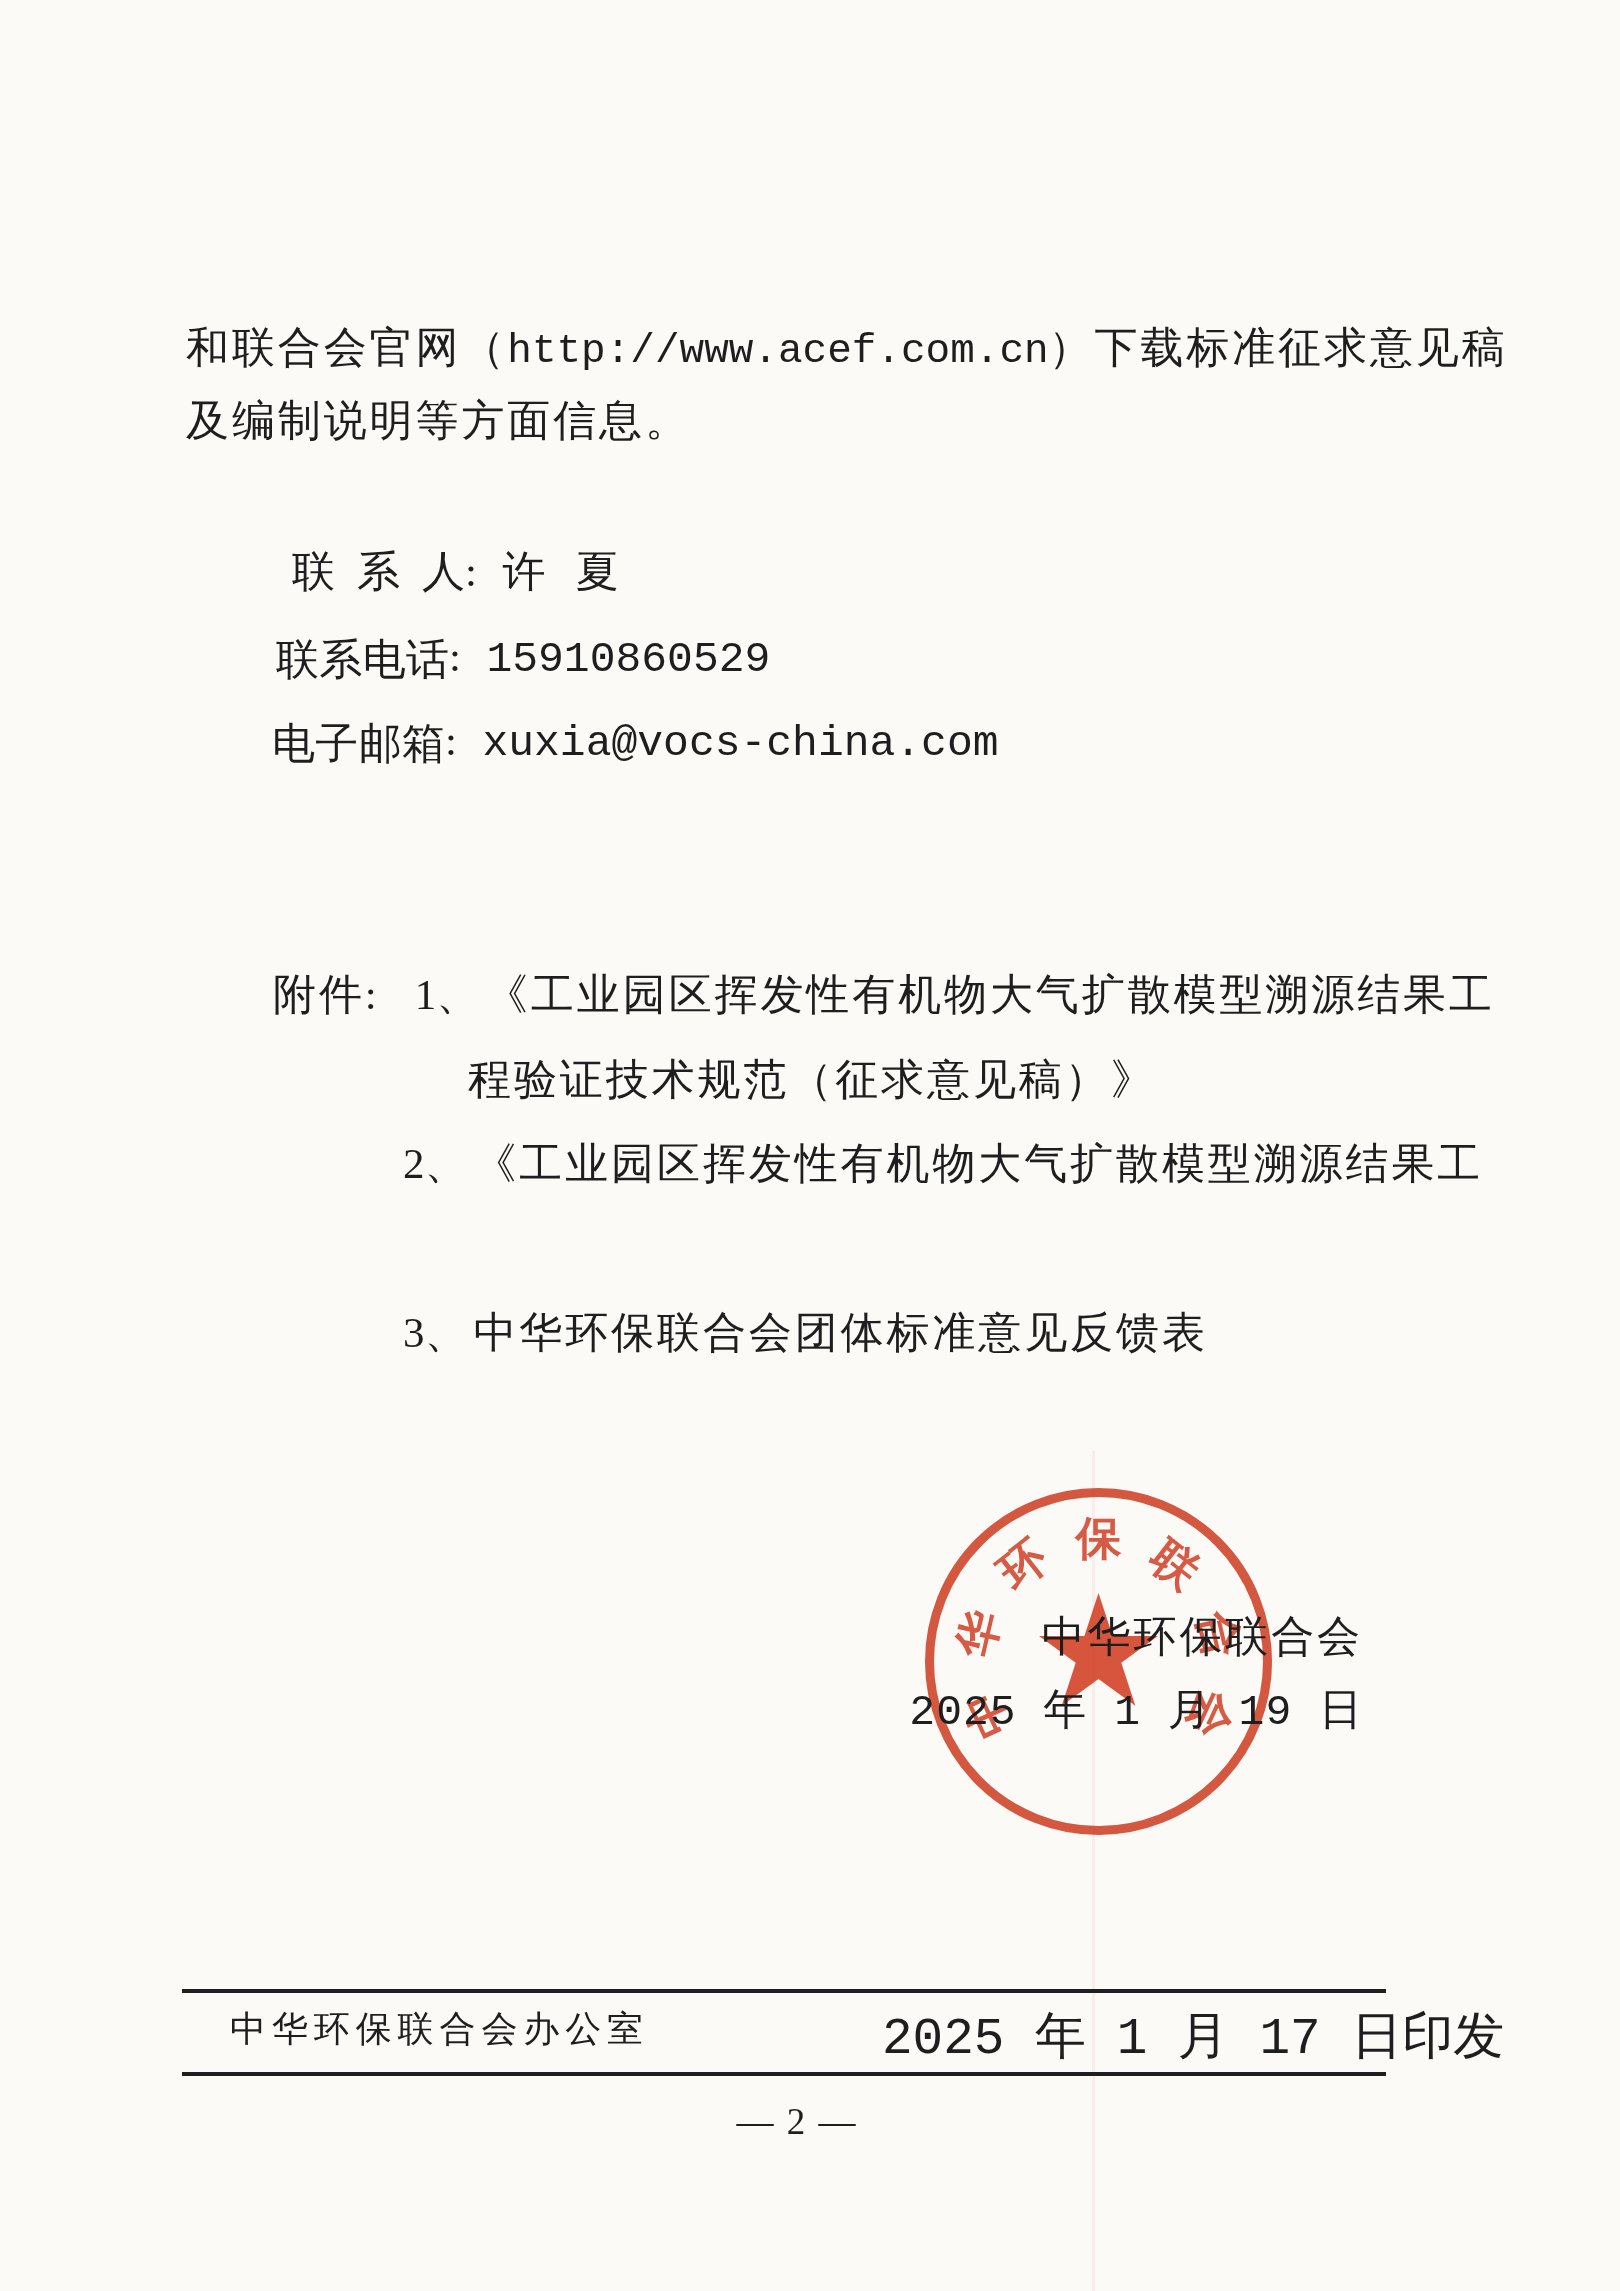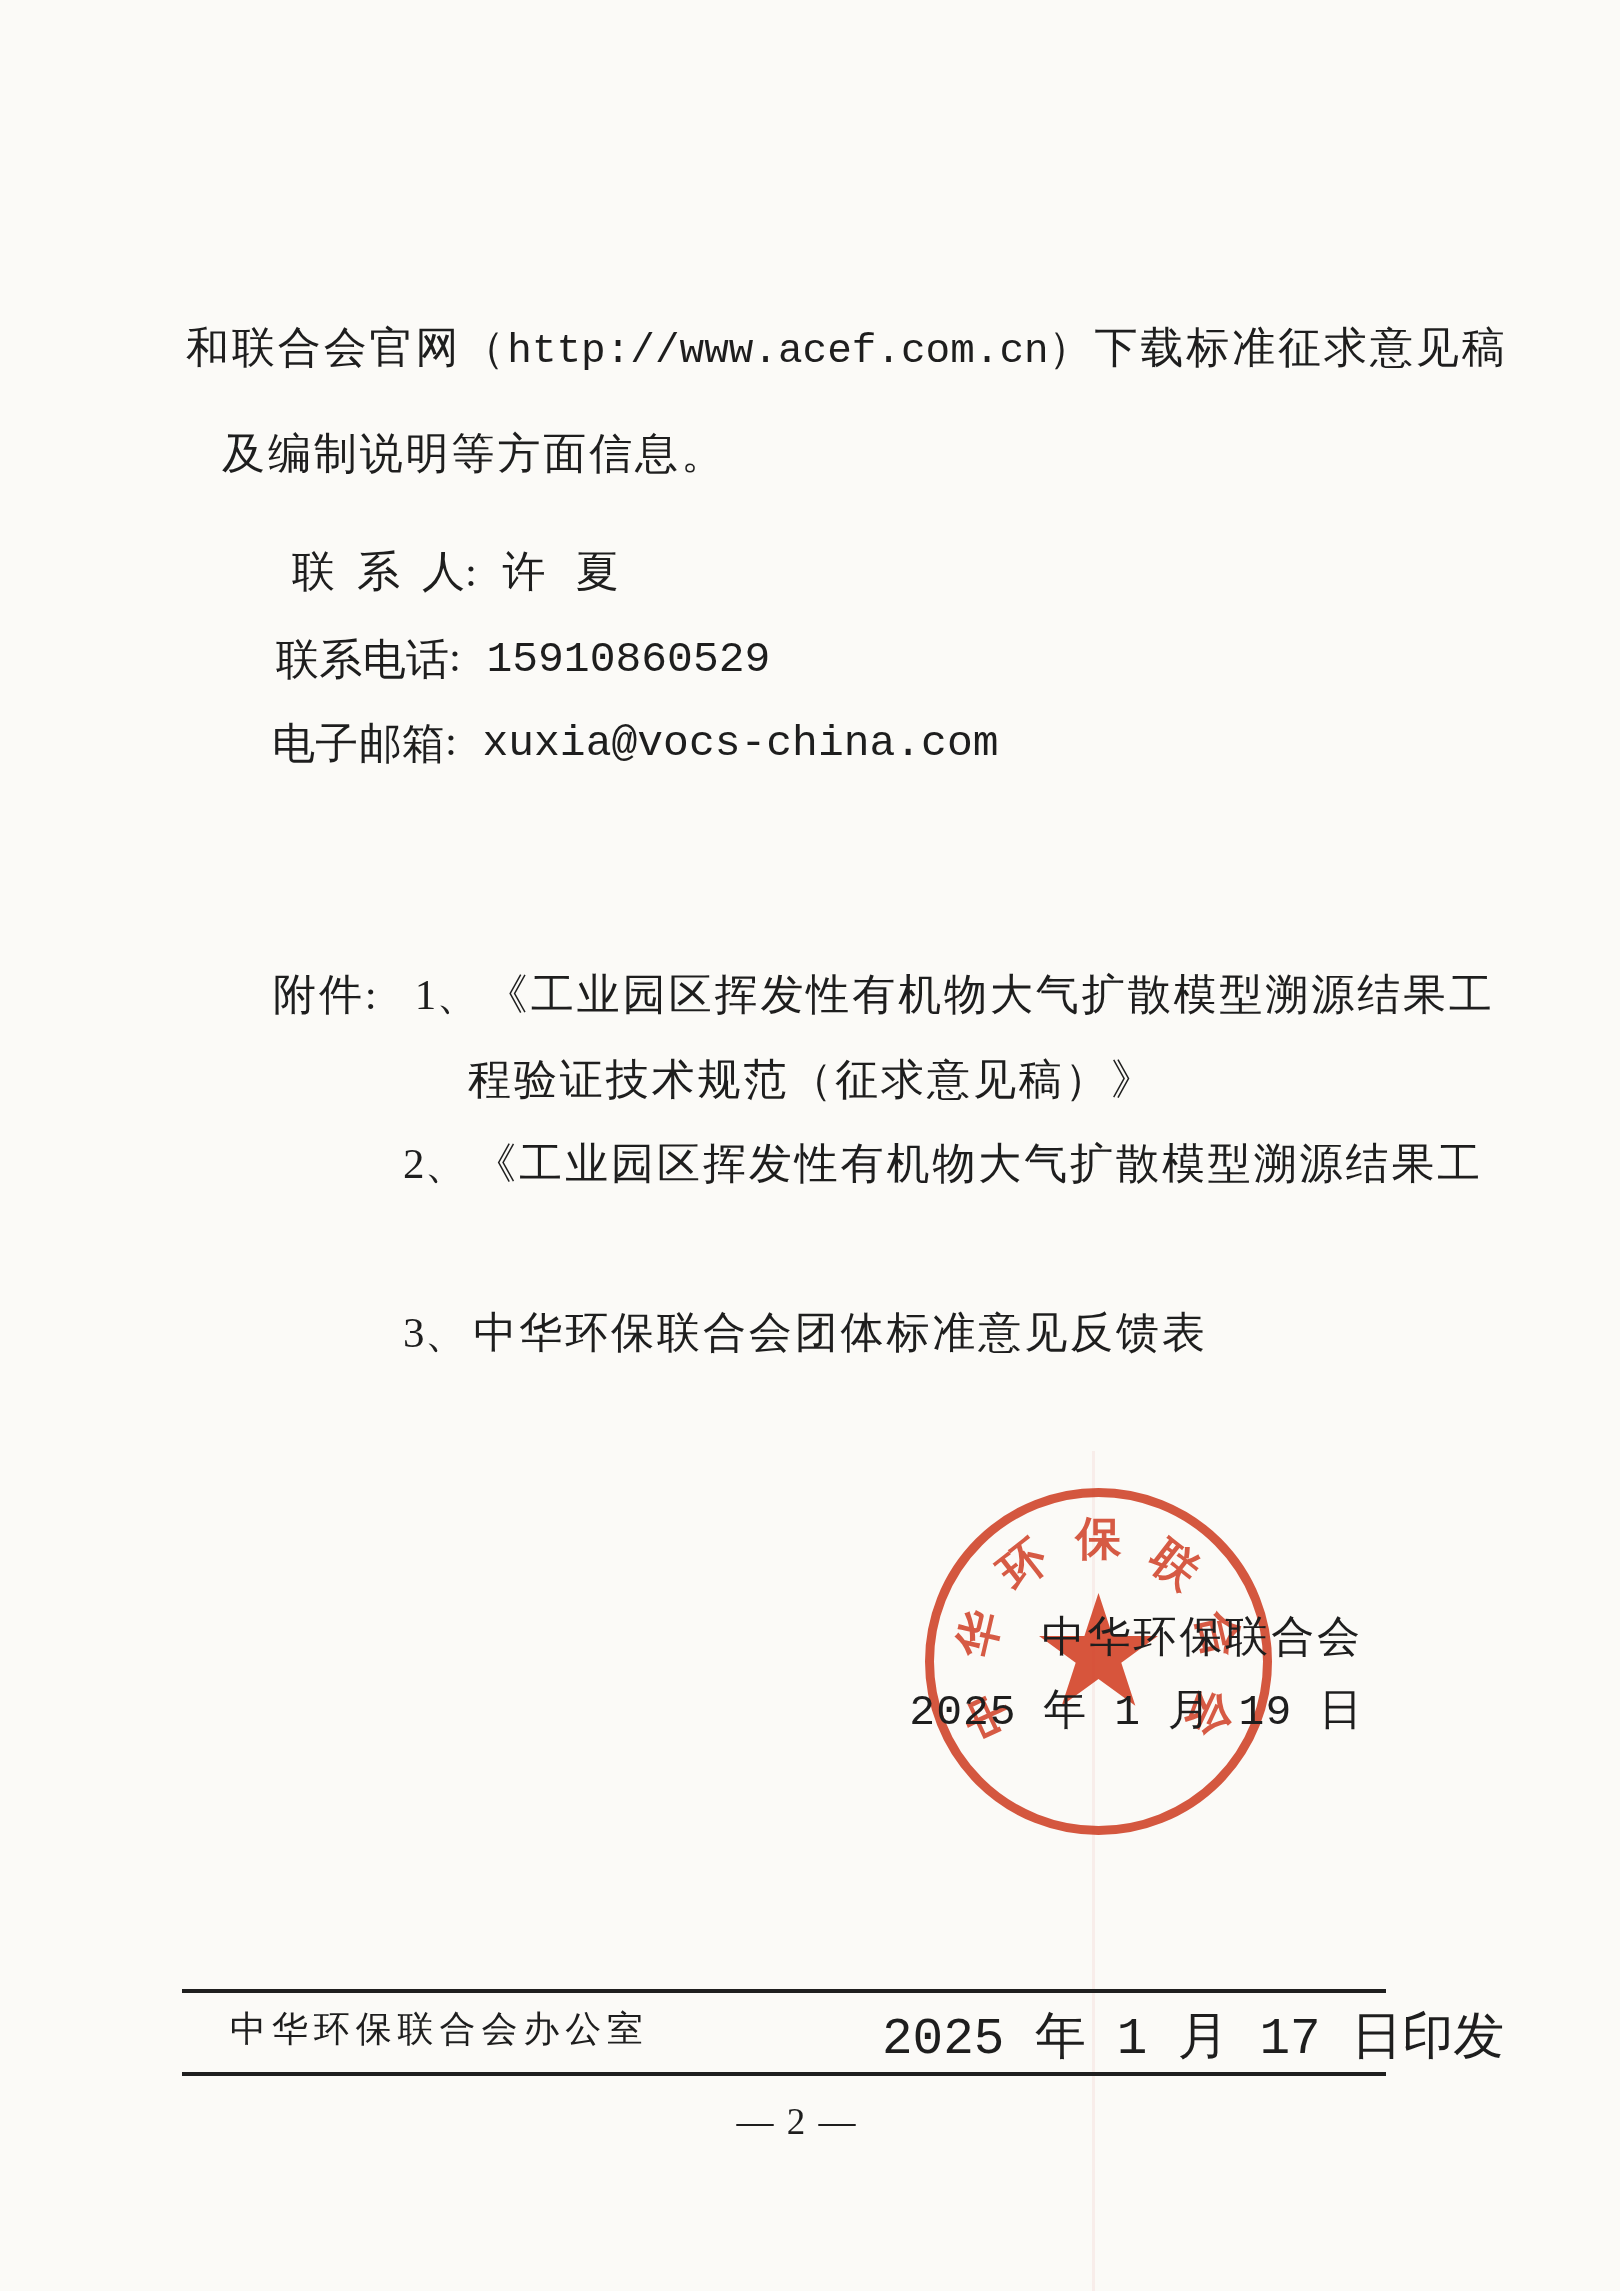--- a/index.html
+++ b/index.html
@@ -89,21 +89,21 @@
     position:absolute;left:1092px;top:1451px;width:2.9px;height:841px;
     background:rgba(225,130,130,0.10);
   }
 </style>
 </head>
 <body>
 
 <div class="page">
 
   <div class="line" style="left:186px;top:323px;"><span>和联合会官网（</span><span class="mono url">http://www.acef.com.cn</span><span>）下载标准征求意见稿</span></div>
-  <div class="line" style="left:186px;top:429px;margin-left:36px;">及编制说明等方面信息。</div>
+  <div class="line" style="left:186px;top:396px;">及编制说明等方面信息。</div>
 
   <div class="line" style="left:272px;top:547px;margin-left:20px;"><span class="contact-label">联系人</span><span class="contact-colon">:</span><span>许  夏</span></div>
 
   <div class="line" style="left:276px;top:632px;"><span class="contact-label">联系电话</span><span class="contact-colon">:</span><span class="mono">15910860529</span></div>
 
   <div class="line" style="left:272px;top:716px;"><span class="contact-label">电子邮箱</span><span class="contact-colon">:</span><span class="mono">xuxia@vocs-china.com</span></div>
 
 
   <div class="line" style="left:273px;top:970px;"><span class="att-label">附件:</span><span class="att-num">1、</span><span>《工业园区挥发性有机物大气扩散模型溯源结果工</span></div>
   <div class="line" style="left:468px;top:1055px;">程验证技术规范（征求意见稿）》</div>

